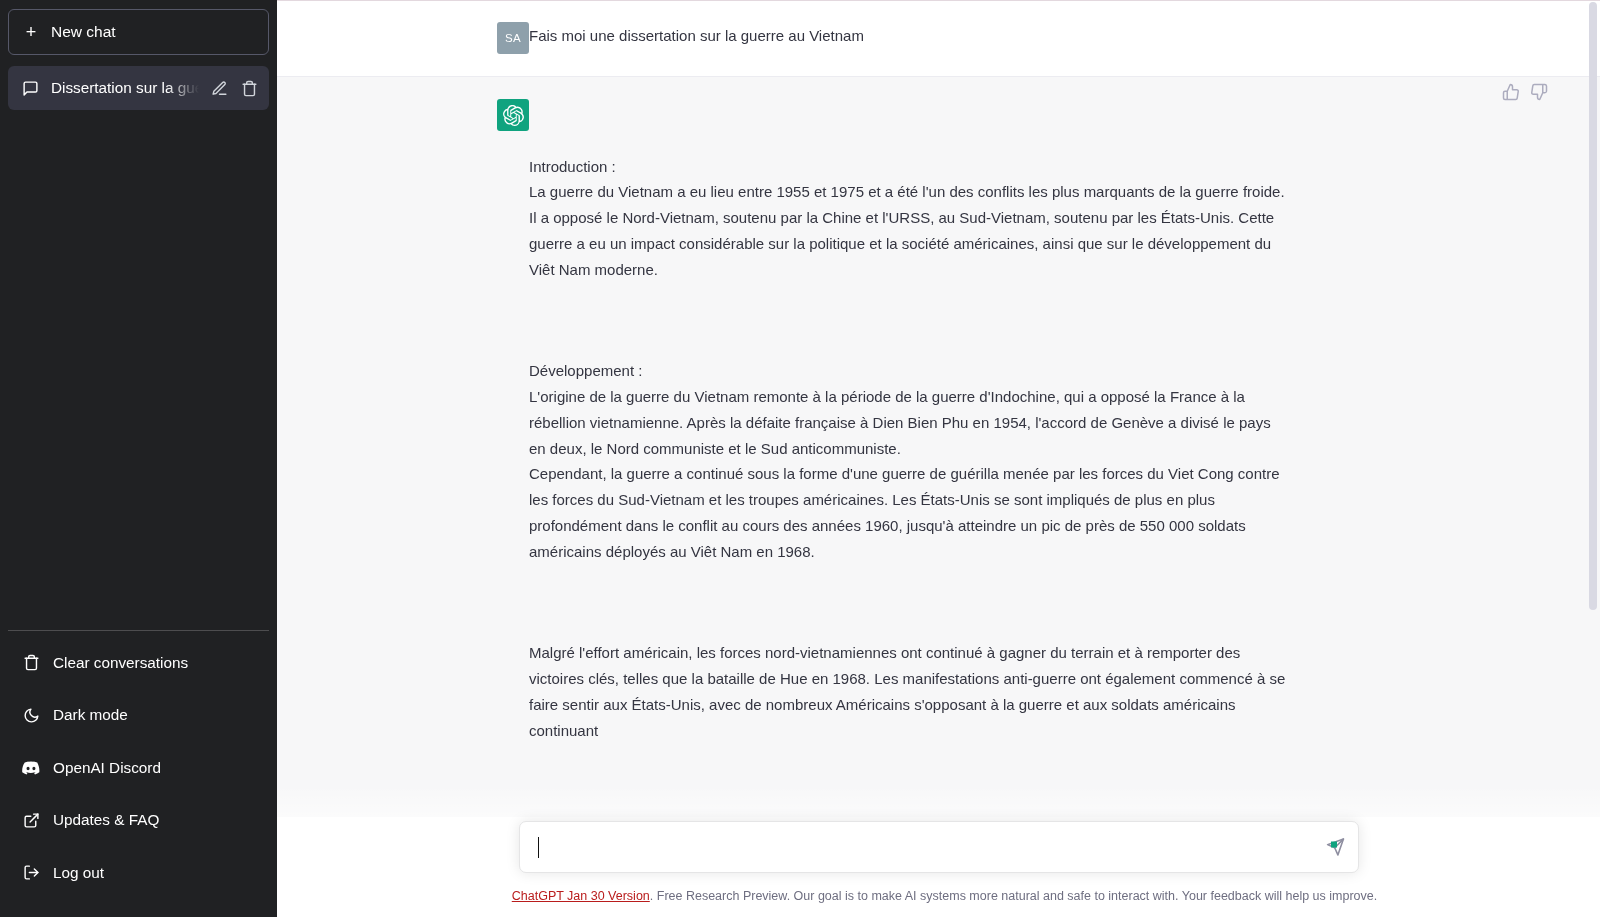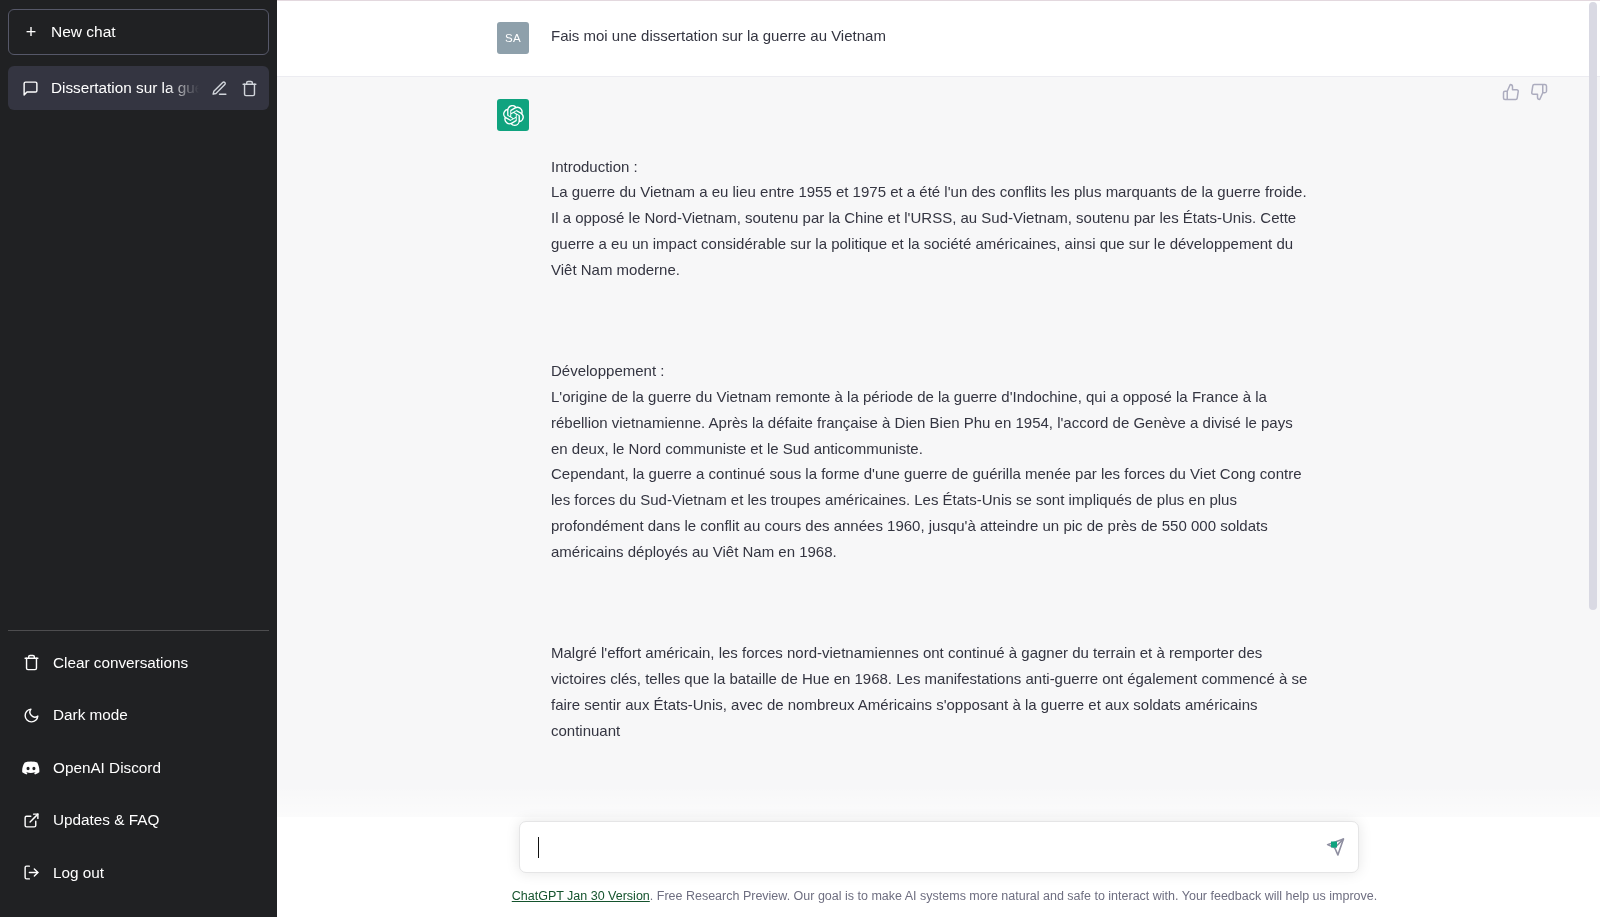--- a/index.html
+++ b/index.html
@@ -79,21 +79,21 @@
     background: #ffffff;
     height: 917px;
     overflow: hidden;
   }
   .top-rule { position: absolute; top: 0; left: 0; right: 0; height: 1px; background: #e3d8de; }
 
   .msg { display: flex; width: 100%; }
   .msg-user { background: #ffffff; border-bottom: 1px solid #ececf1; }
   .msg-bot  { background: #f7f7f8; }
   .msg-inner {
-    display: flex; gap: 22px;
+    display: flex; 
     padding: 22px 0 22px 0;
     margin-left: 220px;
     width: 1042px;
     position: relative;
   }
   .avatar {
     width: 32px; height: 32px; border-radius: 3px;
     flex-shrink: 0;
     display: flex; align-items: center; justify-content: center;
     color: #fff; font-size: 11.5px; letter-spacing: .4px;
@@ -170,21 +170,21 @@
   .send-dot {
     position: absolute; right: 8px; bottom: 9px;
     width: 6px; height: 6px; background: #10a37f;
   }
   .footnote {
     margin-top: 16px;
     font-size: 12.5px;
     color: #6e6e80;
     text-align: center;
   }
-  .footnote a { color: #14532d; text-decoration: underline; margin-left: 12px; }
+  .footnote a { color: #b91c1c; text-decoration: underline; margin-left: 12px; }
 
   
   .scrollbar-track {
     position: absolute; top: 0; right: 0; width: 14px; height: 917px;
     background: transparent;
   }
   .scrollbar-thumb {
     position: absolute; top: 2px; right: 3px;
     width: 8px; height: 608px;
     background: #d9d9e3;

